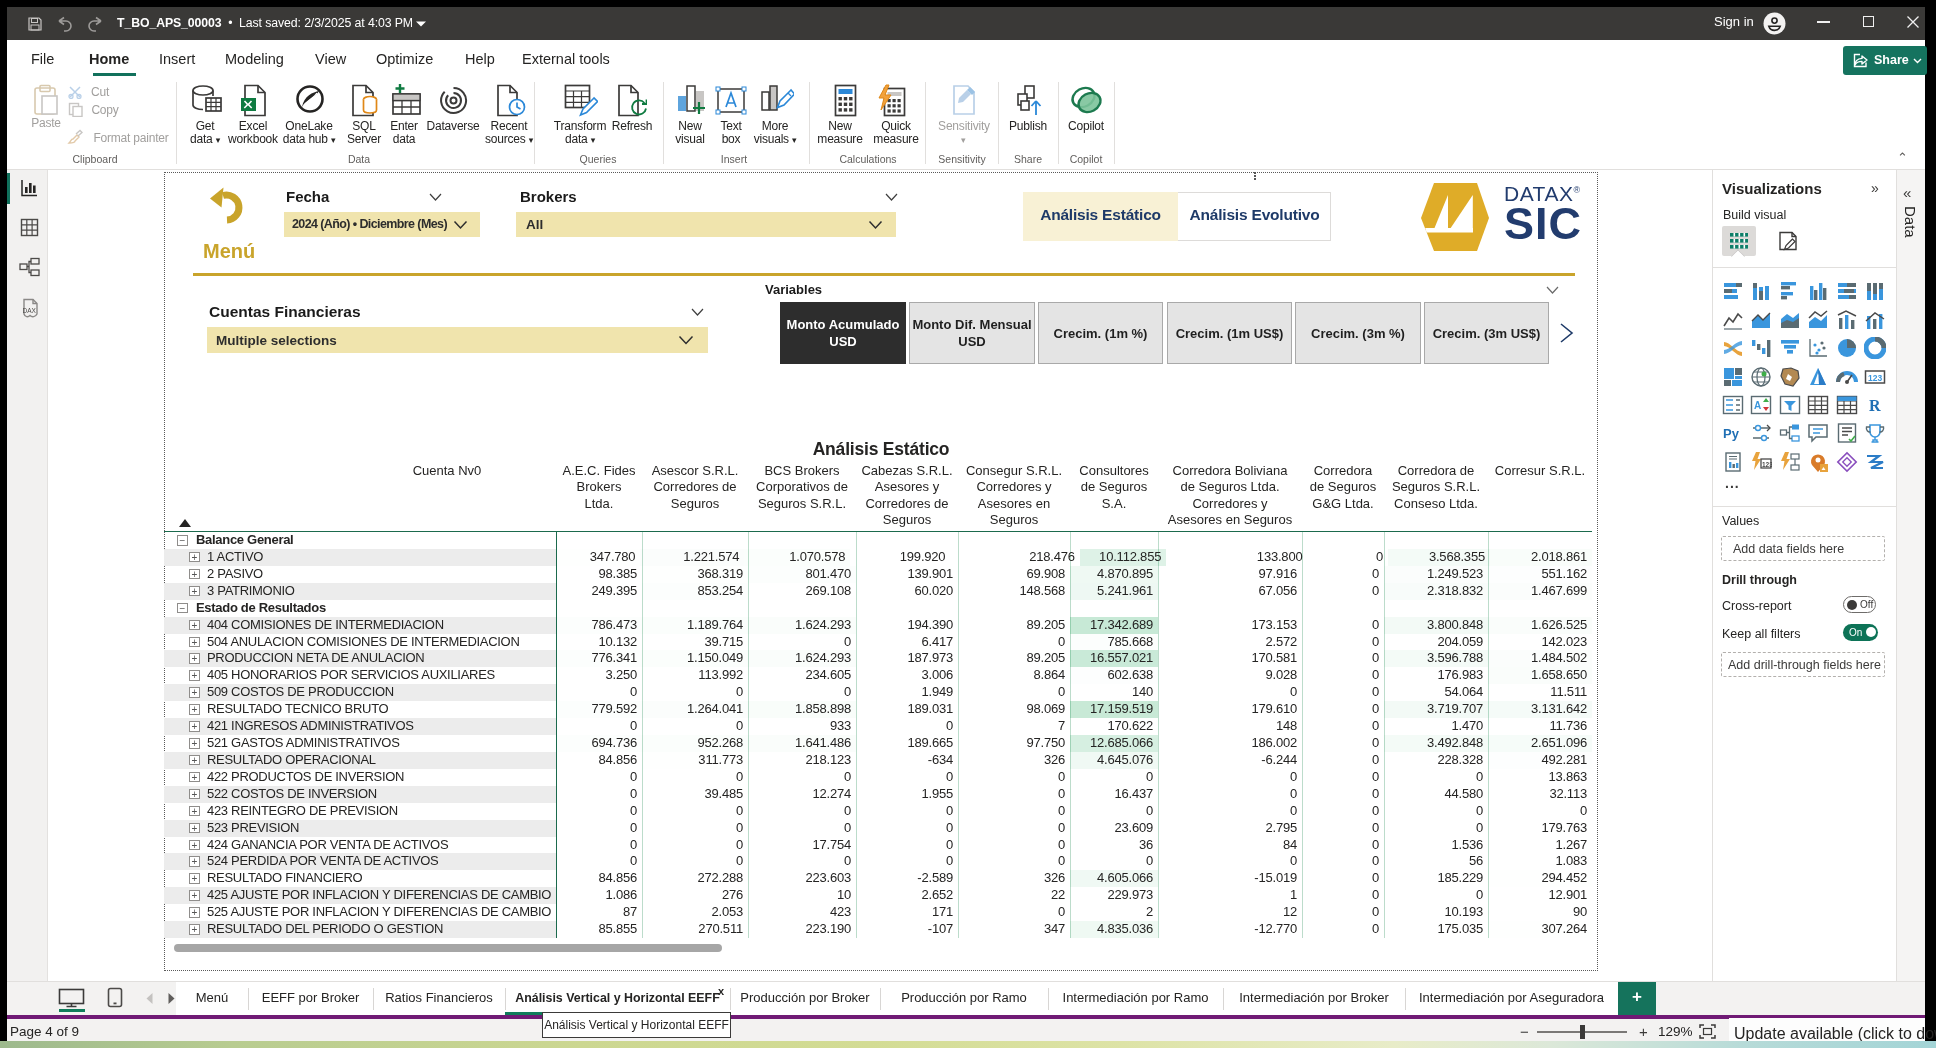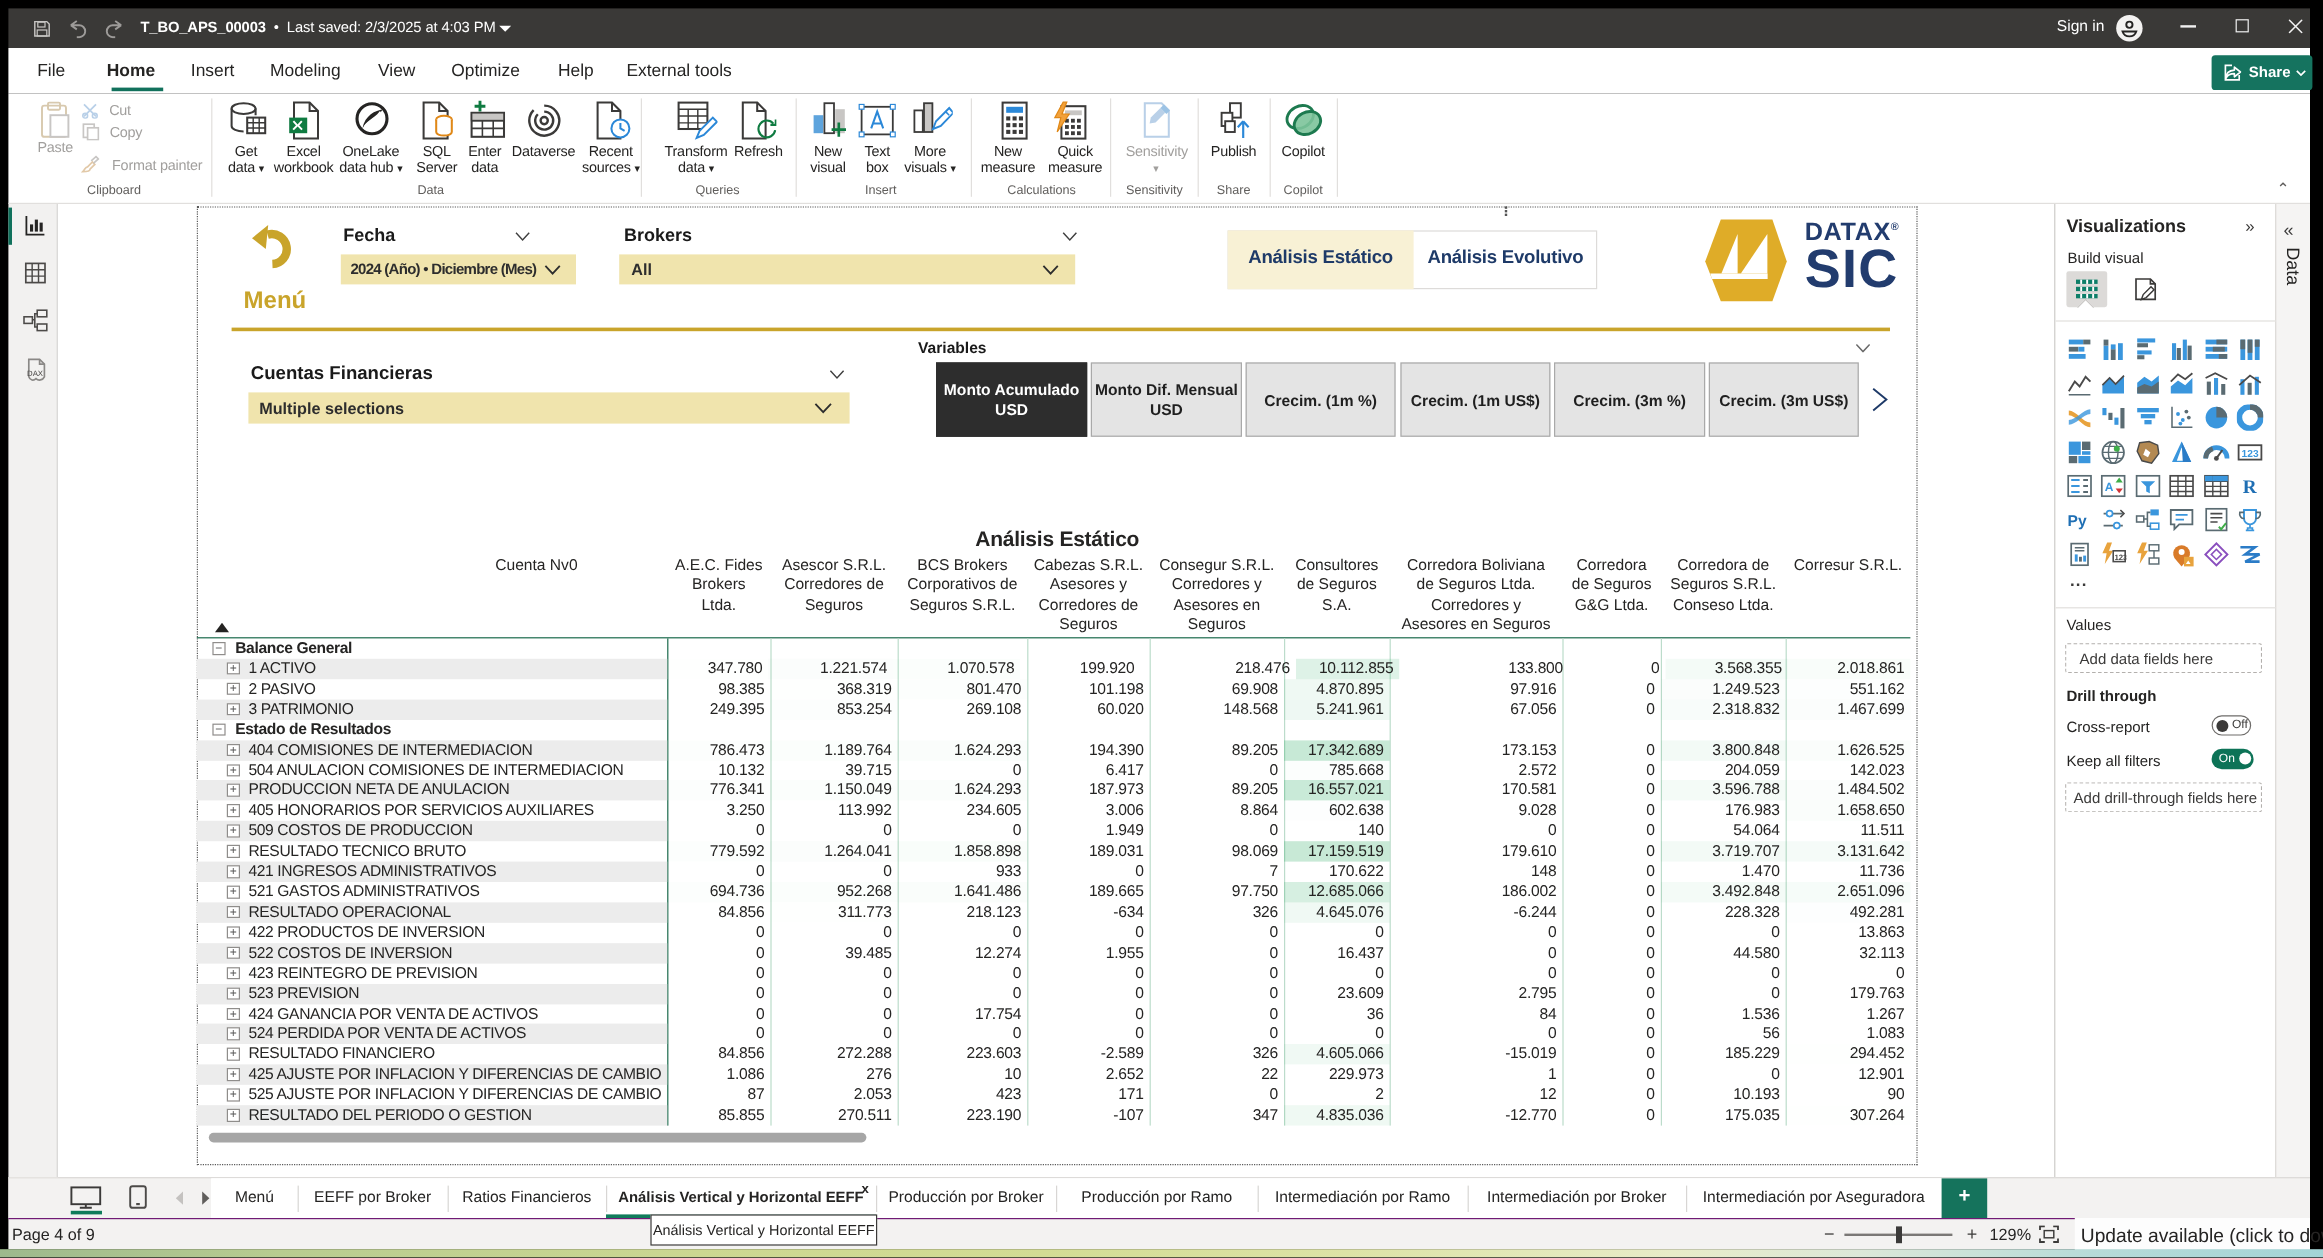--- a/index.html
+++ b/index.html
@@ -18,21 +18,21 @@
 
 #sidebar { left:7px; top:170px; width:41px; height:845px; background:#f2f1f0; border-right:1px solid #e3e1df; }
 
 #canvas { left:48px; top:170px; width:1664px; height:811px; background:#fff; }
 #pageborder { left:116px; top:2px; width:1434px; height:799px; border:1px dotted #5a5a5a; }
 
 #vizpanel { left:1712px; top:170px; width:184px; height:811px; background:#fff; border-left:1px solid #e1dfdd; }
 #datastrip { left:1896px; top:170px; width:29px; height:811px; background:#f5f4f3; border-left:1px solid #e1dfdd; }
 
 #tabbar { left:7px; top:981px; width:1918px; height:34px; background:#f3f2f1; border-top:1px solid #e1dfdd; }
-#statusbar { left:7px; top:1015px; width:1918px; height:26px; background:#f3f2f1; border-top:1px solid #701a75; font-size:13.5px; color:#252423; }
+#statusbar { left:7px; top:1015px; width:1918px; height:26px; background:#f3f2f1; border-top:4px solid #701a75; font-size:13.5px; color:#252423; }
 #wallpaper { left:0; top:1041px; width:1936px; height:7px;
   background:linear-gradient(90deg,#9db98d 0%,#b8cc90 12%,#ccd791 30%,#d3dc94 45%,#dde3a6 58%,#e8ecc8 72%,#dce8d8 80%,#b7dbd8 90%,#a3d4d6 100%); }
 .tabsep { position:absolute; top:6px; height:22px; width:1px; background:#d8d6d4; }
 .tabtxt { position:absolute; top:0; height:33px; line-height:32px; text-align:center; font-size:13px; color:#252423; background:#fff; }
 .varbtn { top:132px; height:62px; background:#e4e4e4; border:1px solid #a9a9a9; color:#1f1f1f; font-size:13px; font-weight:700; display:flex; align-items:center; justify-content:center; text-align:center; line-height:17px; }
 .hcol { position:absolute; top:293px; font-size:13px; color:#252423; text-align:center; line-height:16.4px; transform:translateX(-50%); }
 .trow { position:absolute; left:116px; width:392px; height:16.92px; font-size:13px; color:#252423; line-height:16.92px; white-space:nowrap; overflow:hidden; letter-spacing:-.3px; }
 .trow.band { background:#ececec; }
 .nrow { position:absolute; left:508px; width:1036px; height:16.92px; display:flex; }
 .ncell { height:16.92px; font-size:13px; color:#252423; text-align:right; padding-right:5px; line-height:16.92px; letter-spacing:-.2px; }
@@ -334,21 +334,21 @@
     <div class="abs" style="left:975px;top:22px;width:155px;height:49px;background:#f8f1d5"></div>
     <div class="abs" style="left:975px;top:36px;width:155px;height:20px;text-align:center;font-size:15.5px;font-weight:700;color:#1e3a68;letter-spacing:-.2px">Análisis Estático</div>
     <div class="abs" style="left:1130px;top:36px;width:153px;height:20px;text-align:center;font-size:15.5px;font-weight:700;color:#1e3a68;letter-spacing:-.2px">Análisis Evolutivo</div>
 
     <svg class="abs" style="left:1371px;top:11px" width="72" height="72" viewBox="0 0 72 72">
         <polygon points="2,37 15,2 58,2 70,37 58,70 15,70" fill="#dfac28"></polygon>
         <polygon points="15.5,47 29,14 29,47" fill="#fff"></polygon>
         <polygon points="31.7,47 53.8,14 53.8,47" fill="#fff"></polygon>
         <polygon points="6.2,47 54,47 54,51.5 7.6,51.5" fill="#fff"></polygon>
       </svg>
-    <div class="abs" style="left:1456px;top:12px;font-size:21px;font-weight:700;color:#223c6e;letter-spacing:.5px">DATAX<span style="font-size:9px;vertical-align:8px">®</span></div>
+    <div class="abs" style="left:1456px;top:12px;font-size:21px;font-weight:400;color:#223c6e;letter-spacing:.5px">DATAX<span style="font-size:9px;vertical-align:8px">®</span></div>
     <div class="abs" style="left:1456px;top:28px;font-size:45px;font-weight:700;color:#223c6e;letter-spacing:1px">SIC</div>
 
     <div class="abs" style="left:145px;top:103px;width:1382px;height:2.5px;background:#c9a42b"></div>
 
     <div class="abs" style="left:161px;top:133px;font-size:15.5px;font-weight:700;color:#1a1a1a">Cuentas Financieras</div>
     <svg class="abs" style="left:643px;top:138px" width="13" height="8" viewBox="0 0 13 8">
         <path d="M1 1 l5.5 6 L12 1" fill="none" stroke="#3f3f3f" stroke-width="1.2"></path>
       </svg>
     <div class="abs" style="left:159px;top:157px;width:501px;height:26px;background:#f0e4ad"></div>
     <div class="abs" style="left:168px;top:163px;font-size:13.5px;font-weight:700;color:#2d2d2d">Multiple selections</div>
@@ -429,21 +429,21 @@
         <div class="ncell" style="width:104px;background:rgba(31,167,91,0.029)">2.018.861</div>
       </div>
     <div class="trow" style="top:395.84px">
         <span class="pm" style="left:25px">+</span>
         <span style="position:absolute;left:43px">2 PASIVO</span>
       </div>
     <div class="nrow" style="top:395.84px">
         <div class="ncell" style="width:86px">98.385</div>
         <div class="ncell" style="width:106px;background:rgba(31,167,91,0.005)">368.319</div>
         <div class="ncell" style="width:108px;background:rgba(31,167,91,0.012)">801.470</div>
-        <div class="ncell" style="width:102px">101.198</div>
+        <div class="ncell" style="width:102px">139.901</div>
         <div class="ncell" style="width:112px">69.908</div>
         <div class="ncell" style="width:88px;background:rgba(31,167,91,0.070)">4.870.895</div>
         <div class="ncell" style="width:144px">97.916</div>
         <div class="ncell" style="width:82px">0</div>
         <div class="ncell" style="width:104px;background:rgba(31,167,91,0.018)">1.249.523</div>
         <div class="ncell" style="width:104px;background:rgba(31,167,91,0.008)">551.162</div>
       </div>
     <div class="trow band" style="top:412.76px">
         <span class="pm" style="left:25px">+</span>
         <span style="position:absolute;left:43px">3 PATRIMONIO</span>

